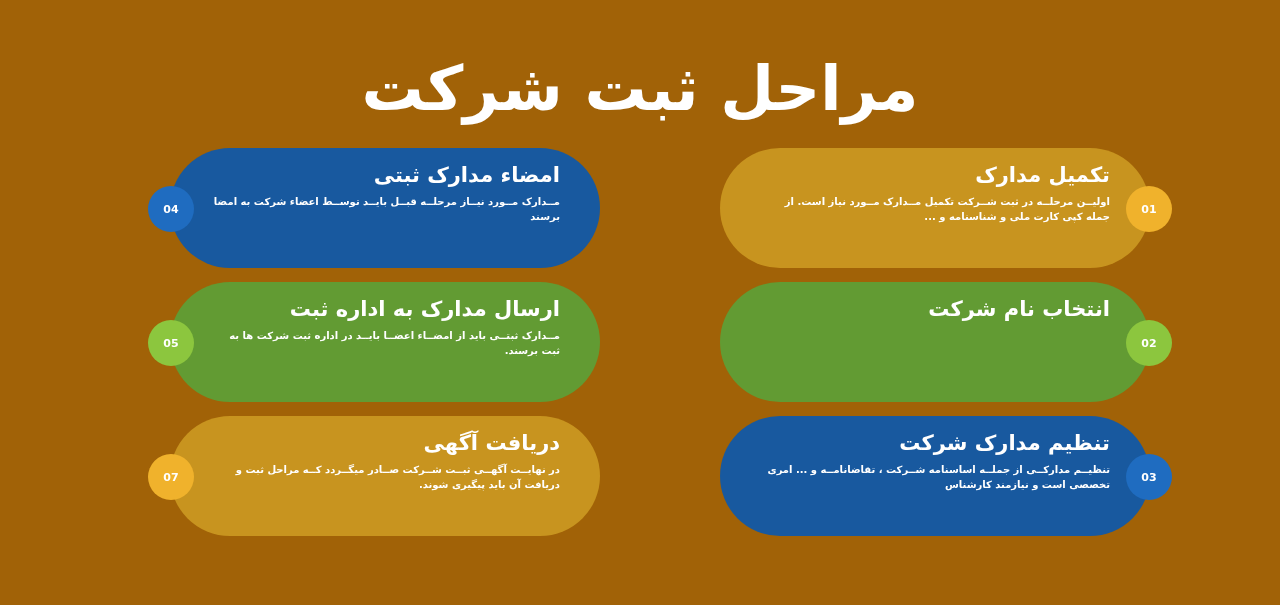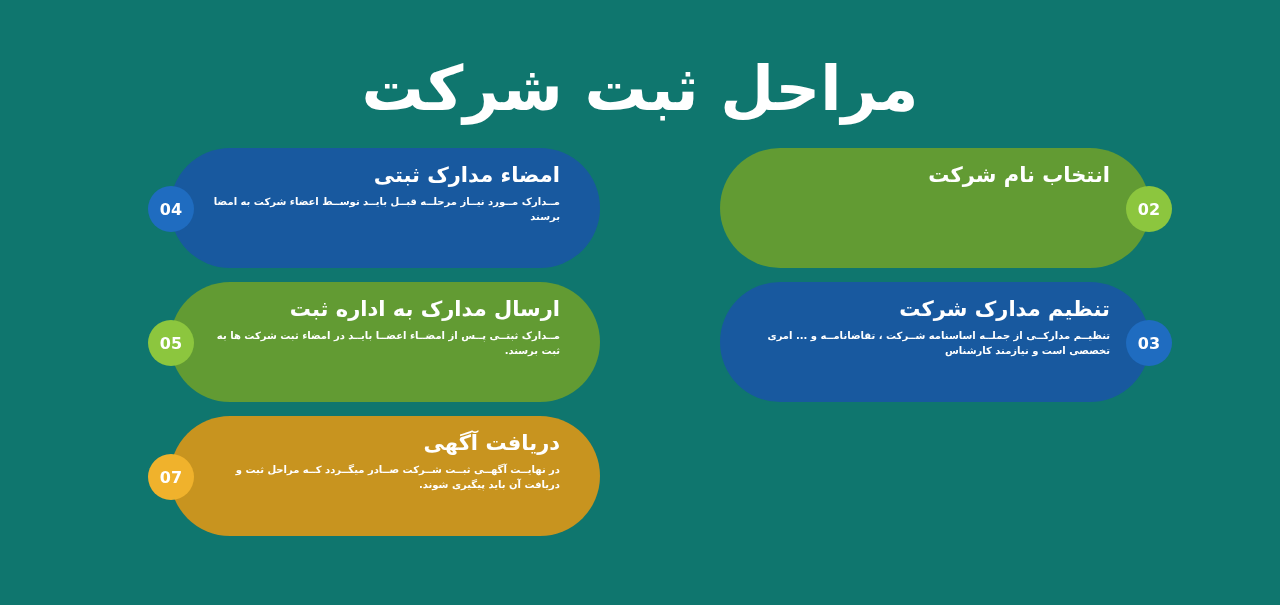--- a/index.html
+++ b/index.html
@@ -13,21 +13,21 @@
     overflow: hidden;
     background: #05406a;
     font-family: "DejaVu Sans", "Liberation Sans", sans-serif;
     direction: rtl;
   }
 
   .poster {
     position: relative;
     width: 1280px;
     height: 605px;
-    background: #0f766e;
+    background: #a16207;
     box-sizing: border-box;
   }
 
   
   .page-title {
     position: absolute;
     top: 14px;
     left: 0;
     right: 0;
     text-align: center;
@@ -103,21 +103,21 @@
   
   .badge {
     position: absolute;
     top: 38px;
     width: 46px;
     height: 46px;
     border-radius: 50%;
     display: flex;
     align-items: center;
     justify-content: center;
-    font-size: 16px;
+    font-size: 11px;
     font-weight: bold;
     color: #ffffff;
     direction: ltr;
   }
   
   .column-right .badge { right: -22px; }
   
   .column-left .badge { left: -22px; }
 
   
@@ -132,20 +132,27 @@
 <body>
 
 <div class="poster">
 
   <h1 class="page-title">مراحل ثبت شرکت</h1>
 
   <div class="columns">
 
     <div class="column column-right">
 
+      <div class="card-wrap r theme-gold">
+        <div class="card">
+          <div class="card-title">تکمیل مدارک</div>
+          <div class="card-body">اولیــن مرحلــه در ثبت شــرکت تکمیل مــدارک مــورد نیاز است. از جمله کپی کارت ملی و شناسنامه و ...</div>
+        </div>
+        <div class="badge">01</div>
+      </div>
 
       <div class="card-wrap r theme-green">
         <div class="card">
           <div class="card-title">انتخاب نام شرکت</div>
         </div>
         <div class="badge">02</div>
       </div>
 
       <div class="card-wrap r theme-blue">
         <div class="card">
@@ -163,21 +170,21 @@
         <div class="card">
           <div class="card-title">امضاء مدارک ثبتی</div>
           <div class="card-body">مــدارک مــورد نیــاز مرحلــه قبــل بایــد توســط اعضاء شرکت به امضا برسند</div>
         </div>
         <div class="badge">04</div>
       </div>
 
       <div class="card-wrap l theme-green">
         <div class="card">
           <div class="card-title">ارسال مدارک به اداره ثبت</div>
-          <div class="card-body">مــدارک ثبتــی پــس از امضــاء اعضــا بایــد در امضاء ثبت شرکت ها به ثبت برسند.</div>
+          <div class="card-body">مــدارک ثبتــی باید از امضــاء اعضــا بایــد در اداره ثبت شرکت ها به ثبت برسند.</div>
         </div>
         <div class="badge">05</div>
       </div>
 
       <div class="card-wrap l theme-gold">
         <div class="card">
           <div class="card-title">دریافت آگهی</div>
           <div class="card-body">در نهایــت آگهــی ثبــت شــرکت صــادر میگــردد کــه مراحل ثبت و دریافت آن باید پیگیری شوند.</div>
         </div>
         <div class="badge">07</div>

